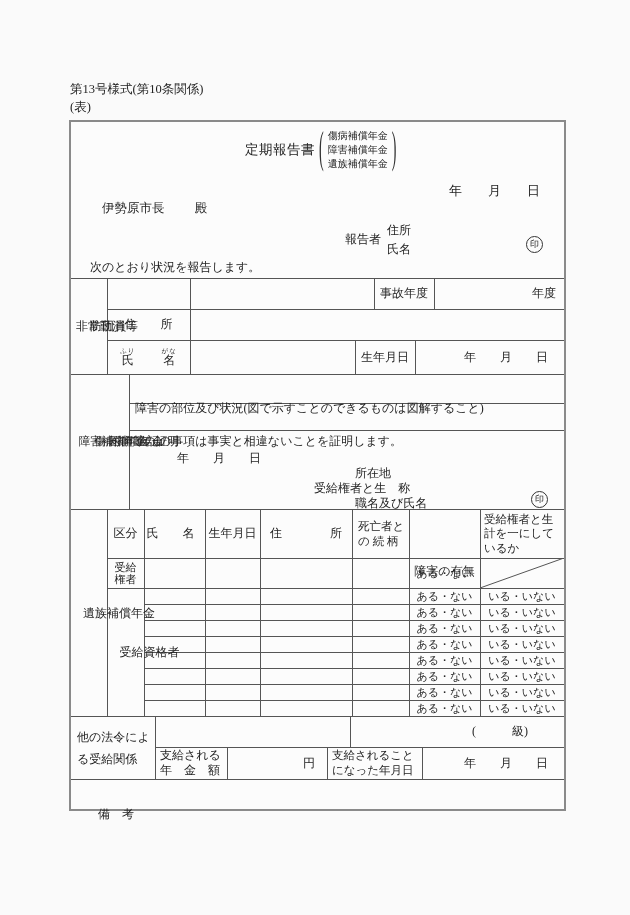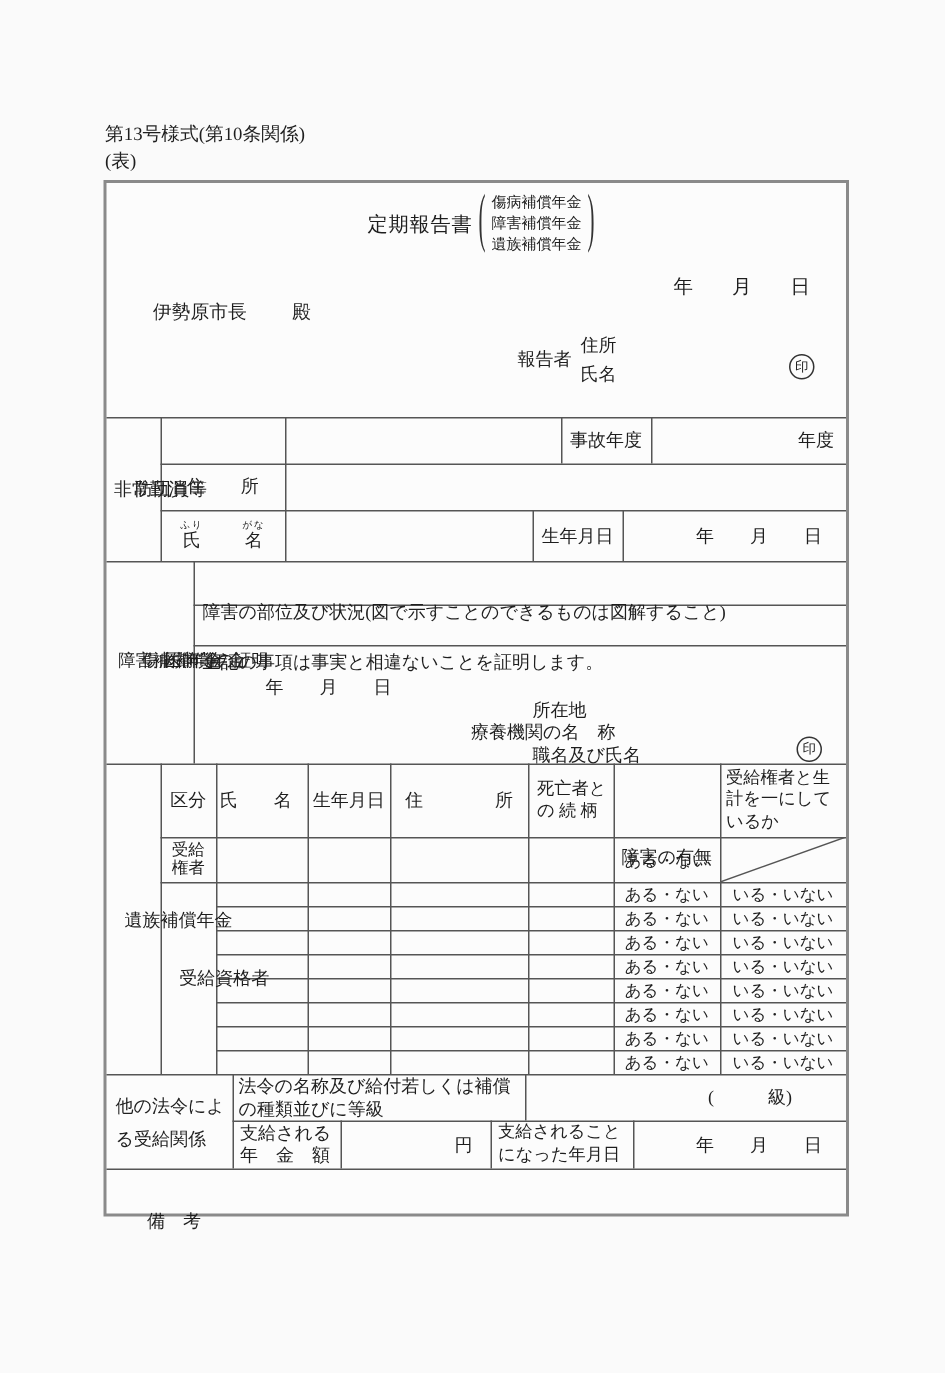--- a/index.html
+++ b/index.html
@@ -68,20 +68,21 @@
   <div class="cell" style="left:31px;top:78px;font-size:12.5px;">
     <span>伊勢原市長</span>
     <span style="margin-left:27px;">殿</span>
   </div>
 
   <div class="cell" style="left:274px;top:109px;">報告者</div>
   <div class="cell" style="left:316px;top:100px;">住所</div>
   <div class="cell" style="left:316px;top:119px;">氏名</div>
   <div class="seal abs" style="left:455px;top:114px;">印</div>
 
+  <div class="cell" style="left:19px;top:137px;">次のとおり状況を報告します。</div>
 
   <div class="hl" style="left:0;top:156px;width:493px;"></div>
   <div class="hl" style="left:36px;top:187px;width:457px;"></div>
   <div class="hl" style="left:36px;top:218px;width:457px;"></div>
   <div class="hl" style="left:0;top:252px;width:493px;"></div>
   <div class="hl" style="left:58px;top:281px;width:435px;"></div>
   <div class="hl" style="left:58px;top:308px;width:435px;"></div>
   <div class="hl" style="left:0;top:387px;width:493px;"></div>
   <div class="hl" style="left:36px;top:436px;width:457px;"></div>
   <div class="hl" style="left:36px;top:466px;width:457px;"></div>
@@ -142,21 +143,21 @@
   <div class="cell vwrap" style="left:0;top:252px;width:58px;height:135px;gap:4px;">
     <span class="vcol" style="font-size:11.5px;line-height:19.5px;">障害補償年金</span>
     <span class="vcol" style="font-size:11.5px;line-height:19.5px;">傷病補償年金</span>
     <span class="vcol" style="font-size:11.5px;line-height:19.5px;">医師等の証明</span>
   </div>
   <div class="cell vctr" style="left:58px;top:252px;width:435px;height:29px;padding-left:6px;">障害の部位及び状況(図で示すことのできるものは図解すること)</div>
   <div class="cell" style="left:58px;top:281px;width:435px;height:27px;"></div>
   <div class="cell" style="left:64px;top:311px;">上記の事項は事実と相違ないことを証明します。</div>
   <div class="cell" style="left:106px;top:328px;">年　　月　　日</div>
   <div class="cell" style="left:284px;top:343px;">所在地</div>
-  <div class="cell" style="left:243px;top:358px;">療養機関の名　称</div>
+  <div class="cell" style="left:243px;top:358px;">受給権者と生　称</div>
   <div class="cell" style="left:284px;top:373px;">職名及び氏名</div>
   <div class="seal abs" style="left:460px;top:369px;">印</div>
 
   <div class="cell vwrap" style="left:0;top:387px;width:36px;height:207px;">
     <span class="vcol" style="font-size:12px;line-height:26px;">遺族補償年金</span>
   </div>
   <div class="cell ctr" style="left:36px;top:387px;width:37px;height:49px;">区分</div>
   <div class="cell ctr" style="left:69px;top:387px;width:61px;height:49px;font-family:Liberation Mono, monospace;">氏　　名</div>
   <div class="cell ctr" style="left:134px;top:387px;width:55px;height:49px;">生年月日</div>
   <div class="cell ctr" style="left:189px;top:387px;width:92px;height:49px;">住　　　　所</div>
@@ -219,24 +220,20 @@
   <div class="cell ctr opt" style="left:409px;top:562px;width:84px;height:16px;">いる・いない</div>
 
   <div class="cell" style="left:73px;top:578px;width:265px;height:16px;"></div>
   <div class="cell ctr opt" style="left:338px;top:578px;width:71px;height:16px;">ある・ない</div>
   <div class="cell ctr opt" style="left:409px;top:578px;width:84px;height:16px;">いる・いない</div>
 
   <div class="cell lines" style="left:0;top:594px;width:84px;height:63px;padding-left:6px;line-height:22px;">
     <span>他の法令によ</span>
     <span>る受給関係</span>
   </div>
-  <div class="cell lines" style="left:84px;top:594px;width:195px;height:31px;padding-left:4px;line-height:14.5px;font-size:12px;">
-    <span>法令の名称及び給付若しくは補償</span>
-    <span>の種類並びに等級</span>
-  </div>
   <div class="cell rt" style="left:279px;top:594px;width:214px;height:31px;padding-right:36px;">(　　　級)</div>
   <div class="cell lines" style="left:84px;top:625px;width:72px;height:32px;padding-left:5px;line-height:15px;">
     <span>支給される</span>
     <span>年　金　額</span>
   </div>
   <div class="cell rt" style="left:156px;top:625px;width:100px;height:32px;padding-right:12px;">円</div>
   <div class="cell lines smalltxt" style="left:256px;top:625px;width:95px;height:32px;padding-left:5px;line-height:15px;">
     <span>支給されること</span>
     <span>になった年月日</span>
   </div>

